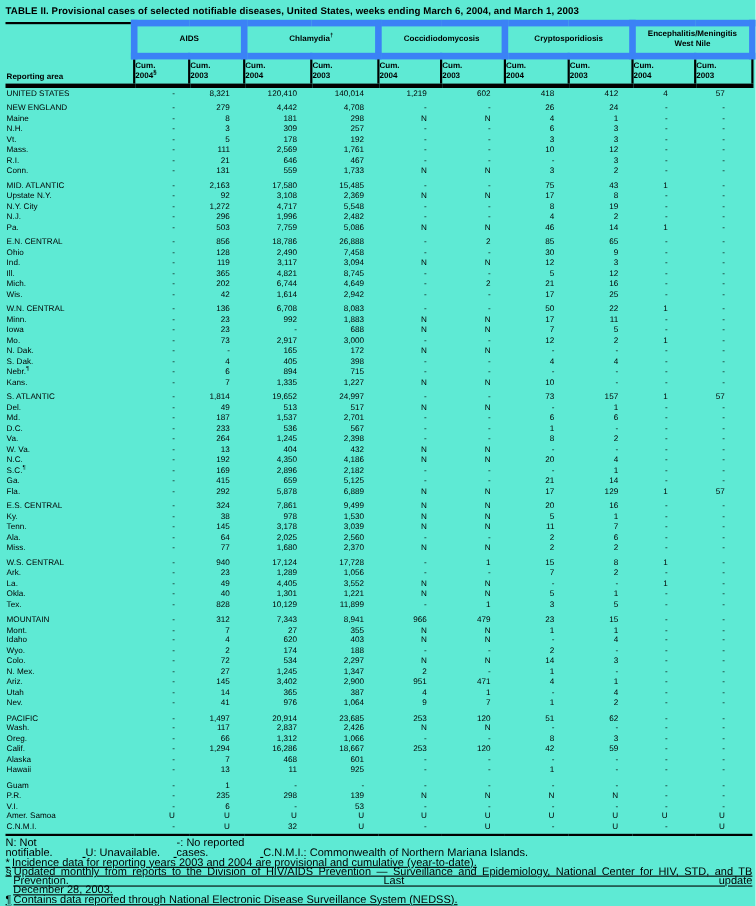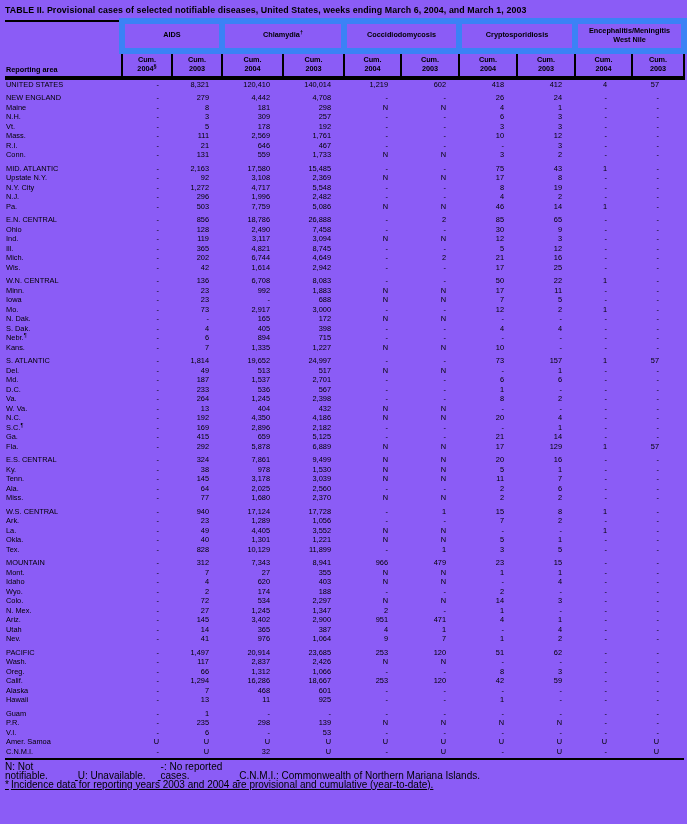--- a/index.html
+++ b/index.html
@@ -2,21 +2,21 @@
 <html><head>
 <meta charset="utf-8">
 <style>
   html, body { margin: 0; padding: 0; background: #fff; }
   .page {
     position: relative;
     width: 687px; height: 824px;
     box-sizing: border-box;
     padding: 5px 4px 0 5px;
     overflow: hidden;
-    background: #8b5cf6;
+    background: #5eead4;
     color: #000;
     font-family: "Liberation Sans", "DejaVu Sans", sans-serif;
   }
   .title { font-size: 8.8px; font-weight: 700; line-height: 10.5px; letter-spacing: 0.1px; }
 
   table.main {
     border-collapse: collapse;
     table-layout: fixed;
     width: 679px;
     margin-top: 2px;
@@ -34,21 +34,21 @@
     border-top: 2px solid #000; border-right: 2px solid #000; border-bottom: 4px solid #000;
     padding: 0 0 1px 1px;
   }
   th.group {
     border: 6px solid #3b82f6;
     text-align: center; vertical-align: middle;
     height: 24px;
   }
   th.sub {
     border: 2px solid #000; border-bottom: 4px solid #000;
-    text-align: center; vertical-align: middle;
+    text-align: left; vertical-align: middle;
     height: 20px; padding: 1px 0;
   }
 
   tbody td {
     font-size: 7.4px; line-height: 9.5px;
     padding: 0; white-space: nowrap; overflow: hidden;
   }
   td.area { text-align: left; padding-left: 1px; }
   td.num  { text-align: right; padding-right: 13px; }
   td.num.wn { padding-right: 25px; }
@@ -1033,15 +1033,24 @@
   <div class="footnotes">
     <div class="legend">
       <span class="lg0">N: Not notifiable.</span>
       <span class="lg1">U: Unavailable.</span>
       <span class="lg2">-: No reported cases.</span>
       <span class="lg3">C.N.M.I.: Commonwealth of Northern Mariana Islands.</span>
     </div>
     <div class="fn">
       <span class="mk">*</span><span>Incidence data for reporting years 2003 and 2004 are provisional and cumulative (year-to-date).</span>
     </div>
+    <div class="fn-just">
+      <div class="just">
+        <span class="mk">§</span><span>Updated monthly from reports to the Division of HIV/AIDS Prevention — Surveillance and Epidemiology, National Center for HIV, STD, and TB Prevention. Last update</span>
+      </div>
+      <div class="cont">December 28, 2003.</div>
+    </div>
+    <div class="fn">
+      <span class="mk">¶</span><span>Contains data reported through National Electronic Disease Surveillance System (NEDSS).</span>
+    </div>
   </div>
 
 </div>
 
 </body></html>

